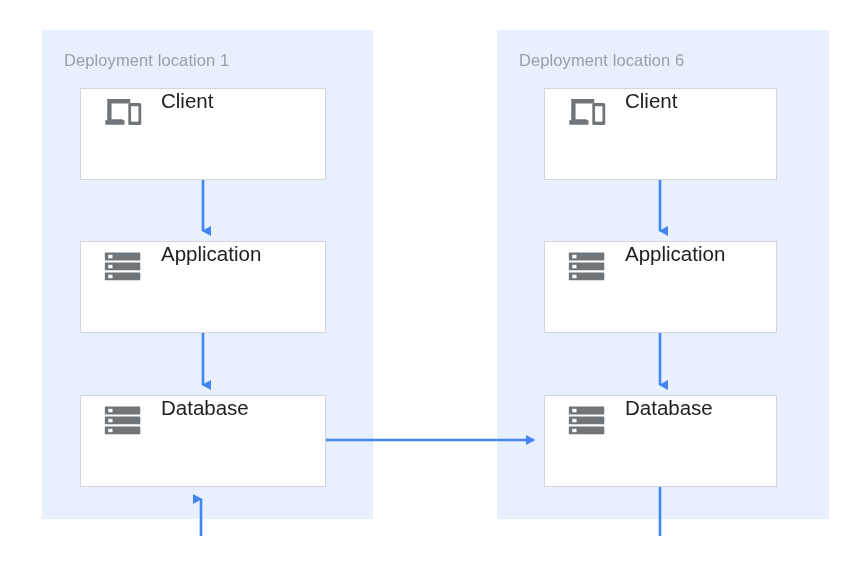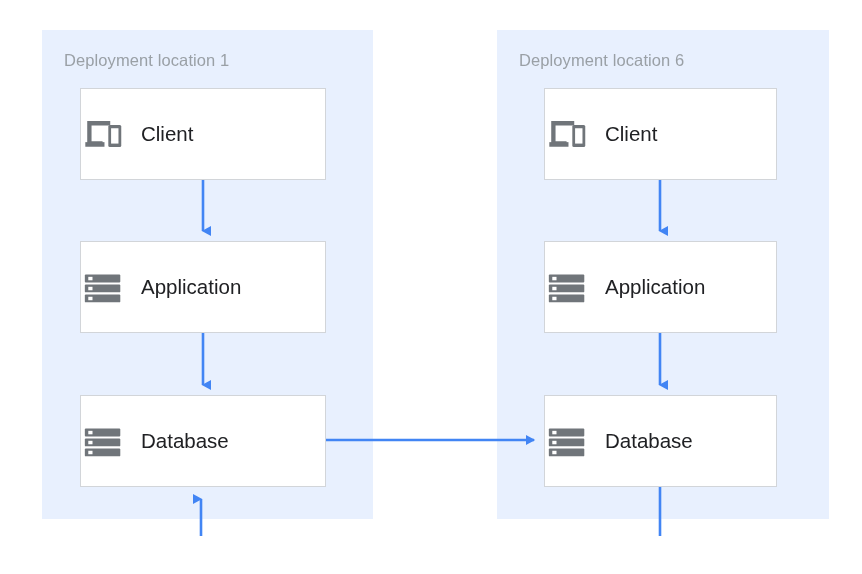--- a/index.html
+++ b/index.html
@@ -38,21 +38,21 @@
     letter-spacing: 0.1px;
   }
 
   
   .node {
     position: absolute;
     background: #ffffff;
     border: 1px solid #d2d5d9;
     box-sizing: border-box;
     display: flex;
-    align-items: center;
+    padding-left: 20px;
   }
   .node .icon {
     flex: 0 0 auto;
     width: 46px;
     height: 46px;
     display: block;
   }
   .node .node-label {
     margin-left: 14px;
     font-size: 20.5px;

